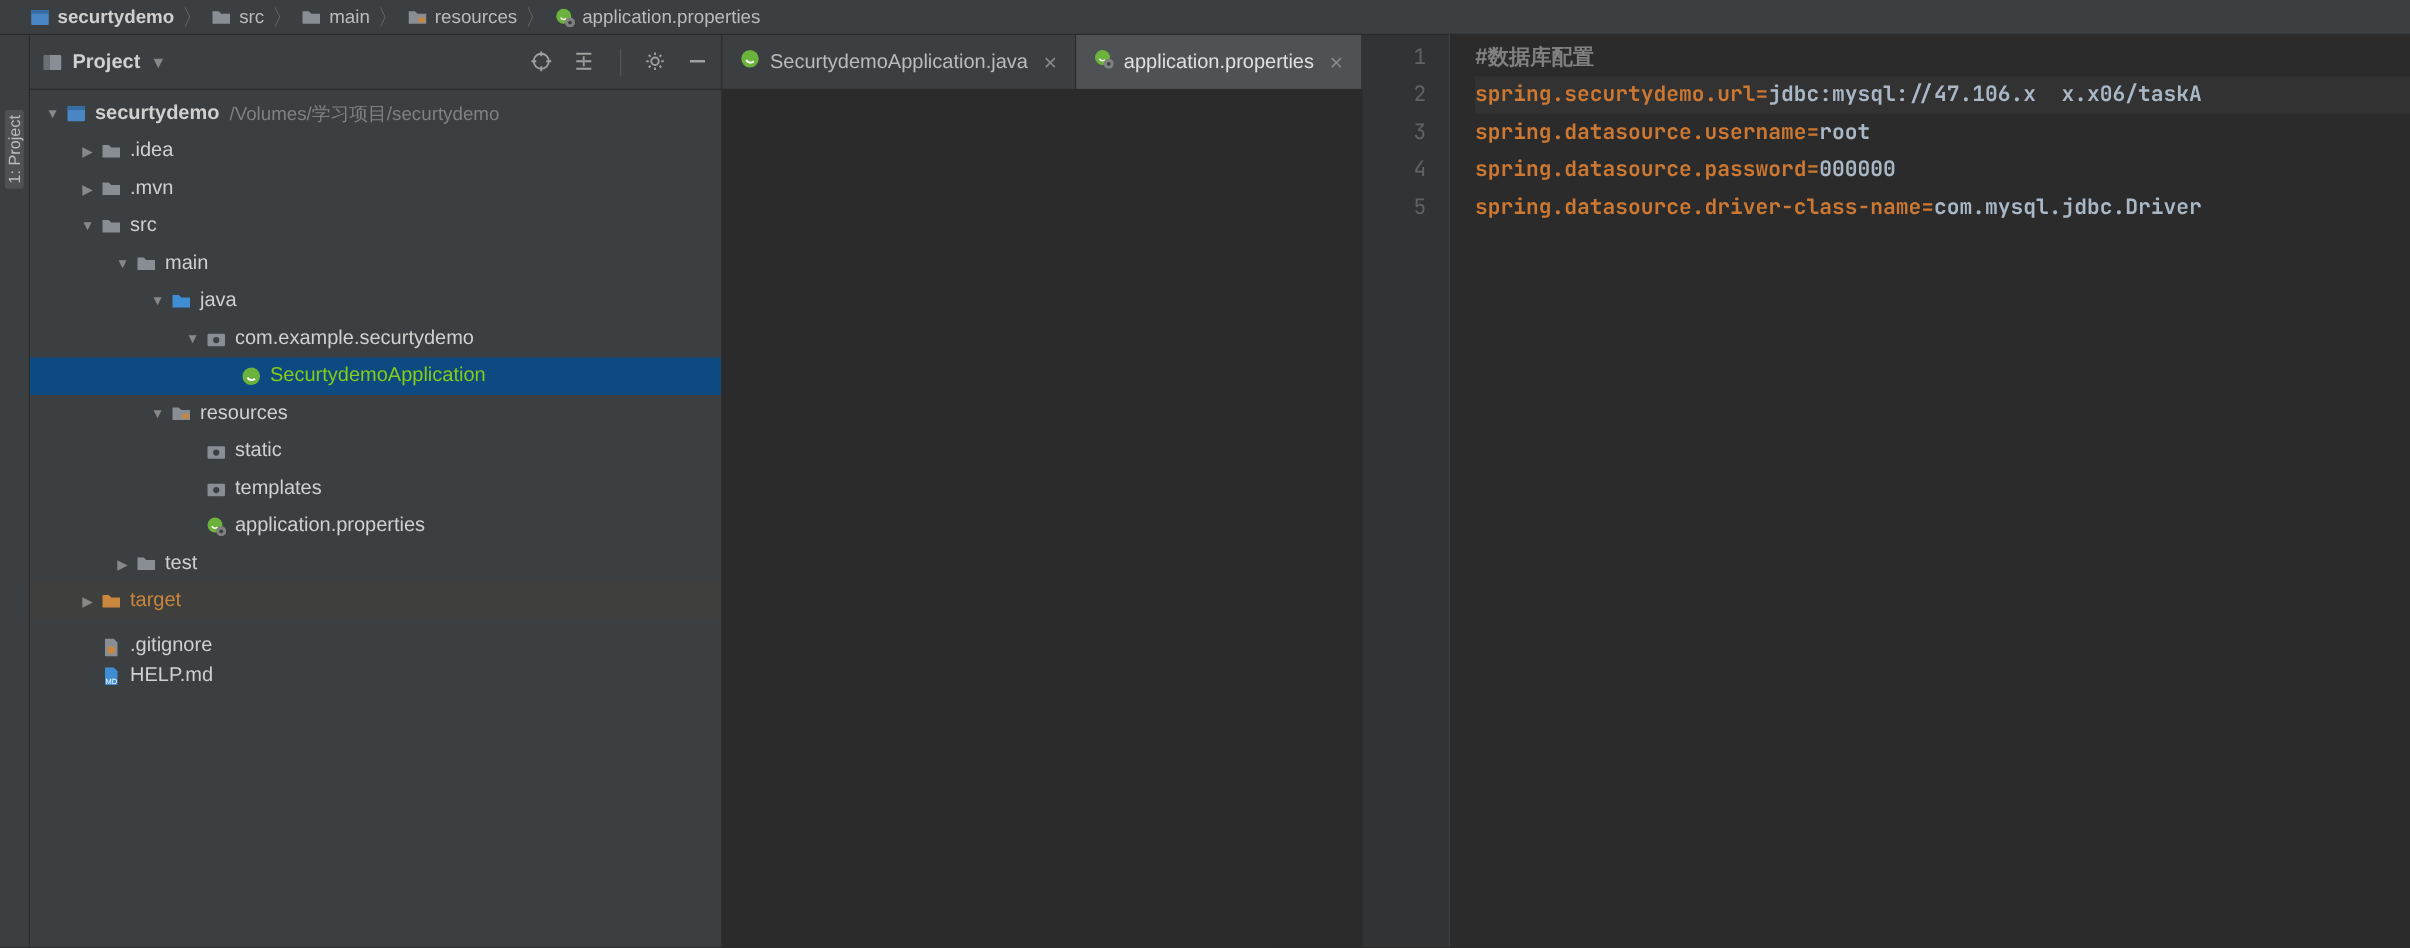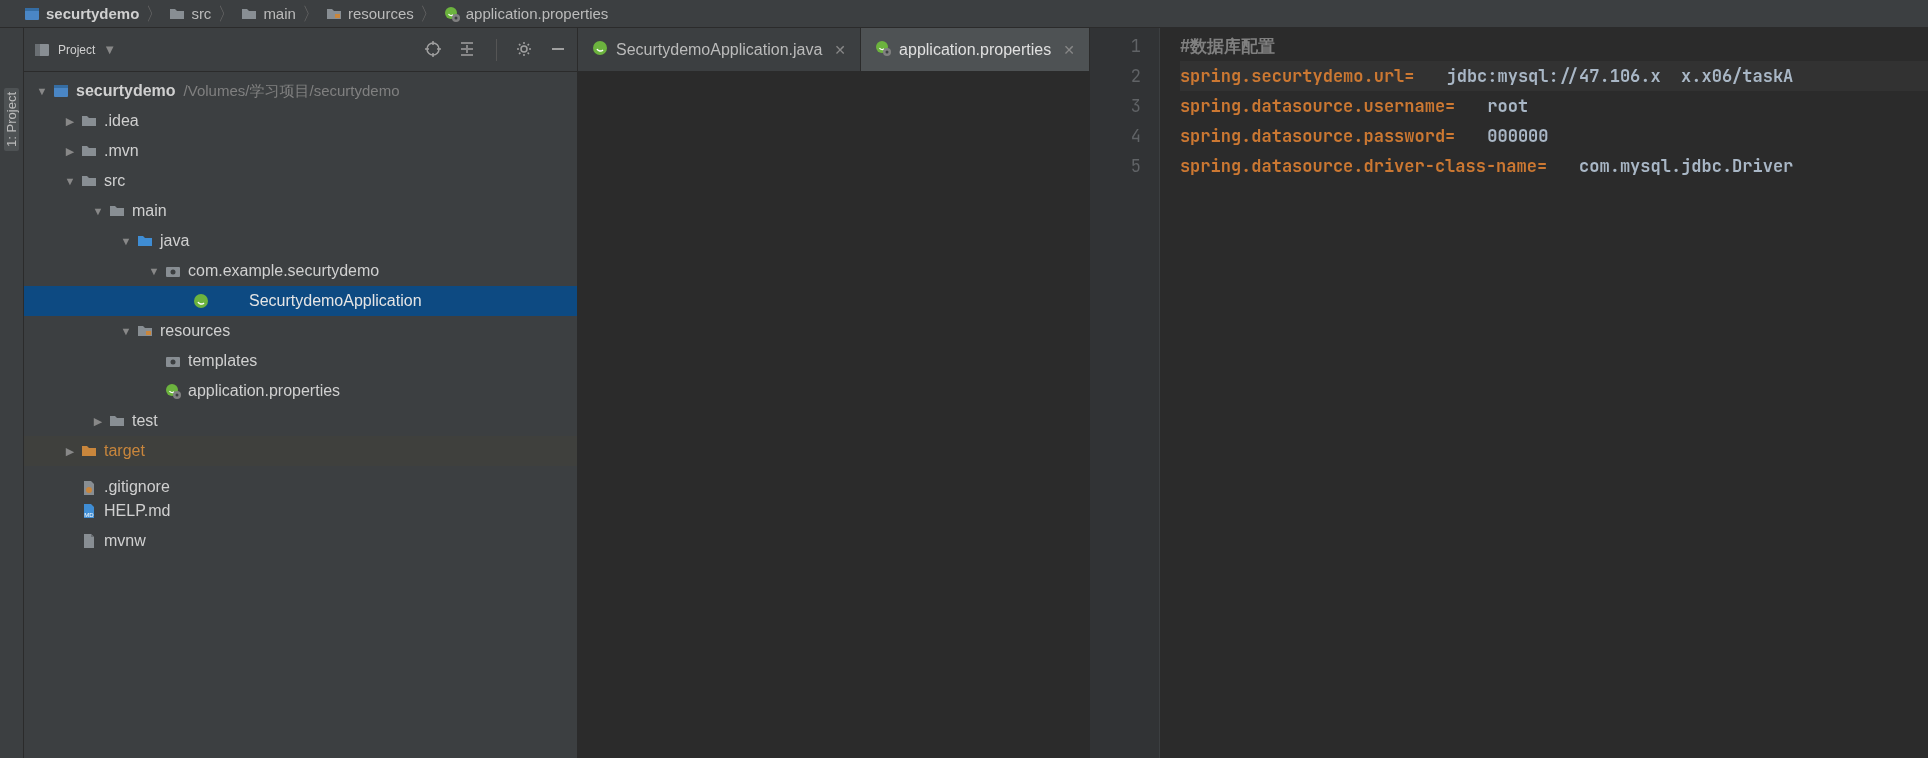--- a/index.html
+++ b/index.html
@@ -58,40 +58,40 @@
 .project-header {
   height: 44px;
   display: flex;
   align-items: center;
   padding: 0 8px 0 10px;
   border-bottom: 1px solid #2b2b2b;
   gap: 6px;
 }
 .project-header .title-area { display: flex; align-items: center; gap: 8px; flex: 1; }
 .project-header .title-area svg { flex-shrink: 0; }
-.project-header .label { font-size: 12px; color: #d0d0d0; }
+.project-header .label { font-size: 16px; color: #d0d0d0; font-weight: bold; }
 .project-header .arrow { color: #888; font-size: 13px; }
 .project-header .actions { display: flex; gap: 14px; align-items: center; }
 .project-header .actions .icon-btn { width: 20px; height: 20px; display: flex; align-items: center; justify-content: center; cursor: pointer; color: #a0a0a0; }
 .project-header .divider { width: 1px; height: 22px; background: #555; margin: 0 4px; }
 .tree { flex: 1; overflow: auto; font-size: 16px; padding-top: 4px; }
 .tree-row {
   height: 30px;
   display: flex;
   align-items: center;
   padding-right: 8px;
   cursor: pointer;
   white-space: nowrap;
 }
 .tree-row.selected { background: #0d4a82; color: #fff; }
 .tree-row.target-row { background: #5a4a2a20; }
 .tree-row .arrow-slot { width: 16px; text-align: center; color: #888; font-size: 11px; }
 .tree-row .icon-slot { width: 22px; display: flex; align-items: center; justify-content: center; margin-right: 4px; }
 .tree-row .name { color: #d0d0d0; }
-.tree-row.selected .name { color: #e5e5e5; margin-left: 33px; }
+.tree-row.selected .name { color: #84cc16; }
 .tree-row .hint { color: #808080; margin-left: 8px; font-size: 15px; }
 .tree-row .target-name { color: #c9863c; }
 .editor-area { flex: 1; display: flex; flex-direction: row; background: #2b2b2b; }
 .editor-tabs {
   height: 44px;
   background: #3c3f41;
   border-bottom: 1px solid #2b2b2b;
   display: flex;
   align-items: stretch;
 }
@@ -122,21 +122,21 @@
   padding: 3px 18px 0 0;
   border-right: 1px solid #3c3f41;
 }
 .gutter div { height: 30px; }
 .code-area { flex: 1; padding: 3px 0 0 20px; position: relative; font-weight: bold; }
 .code-line { height: 30px; white-space: pre; }
 .code-line.hl { background: #323232; }
 .c-comment { color: #808080; }
 .c-key { color: #cc7832; }
 .c-eq { color: #cc7832; }
-.c-val { color: #a9b7c6; margin-left: 32px; }
+.c-val { color: #a9b7c6; }
 .folder-icon { fill: #888e93; }
 .folder-icon.orange { fill: #c9863c; }
 .folder-icon.blue { fill: #3f8dd4; }
 </style>
 </head>
 <body>
 
 <svg width="0" height="0" style="position:absolute">
   <defs>
     <g id="i-folder">
@@ -365,20 +365,29 @@
           </span>
           <span class="name" style="">resources</span>
         </div>
         <div class="tree-row" style="padding-left: 122px;">
           <span class="arrow-slot"></span>
           <span class="icon-slot">
             <svg width="16" height="16" class="folder-icon">
               <use href="#i-package"></use>
             </svg>
           </span>
+          <span class="name" style="">static</span>
+        </div>
+        <div class="tree-row" style="padding-left: 122px;">
+          <span class="arrow-slot"></span>
+          <span class="icon-slot">
+            <svg width="16" height="16" class="folder-icon">
+              <use href="#i-package"></use>
+            </svg>
+          </span>
           <span class="name" style="">templates</span>
         </div>
         <div class="tree-row" style="padding-left: 122px;">
           <span class="arrow-slot"></span>
           <span class="icon-slot">
             <svg width="16" height="16" class="folder-icon">
               <use href="#i-spring-cog"></use>
             </svg>
           </span>
           <span class="name" style="">application.properties</span>
@@ -411,29 +420,20 @@
           <span class="name" style="">.gitignore</span>
         </div>
         <div class="tree-row" style="padding-left: 38px;">
           <span class="arrow-slot"></span>
           <span class="icon-slot">
             <svg width="16" height="16" class="folder-icon">
               <use href="#i-md"></use>
             </svg>
           </span>
           <span class="name" style="">HELP.md</span>
-        </div>
-        <div class="tree-row" style="padding-left: 38px;">
-          <span class="arrow-slot"></span>
-          <span class="icon-slot">
-            <svg width="16" height="16" class="folder-icon">
-              <use href="#i-file"></use>
-            </svg>
-          </span>
-          <span class="name" style="">mvnw</span>
         </div>
       </div>
   </div>
 
   <div class="editor-area">
     <div class="editor-tabs" id="tabs">
         <div class="editor-tab">
           <span><svg width="16" height="16" class="folder-icon">
               <use href="#i-spring"></use>
             </svg></span>

